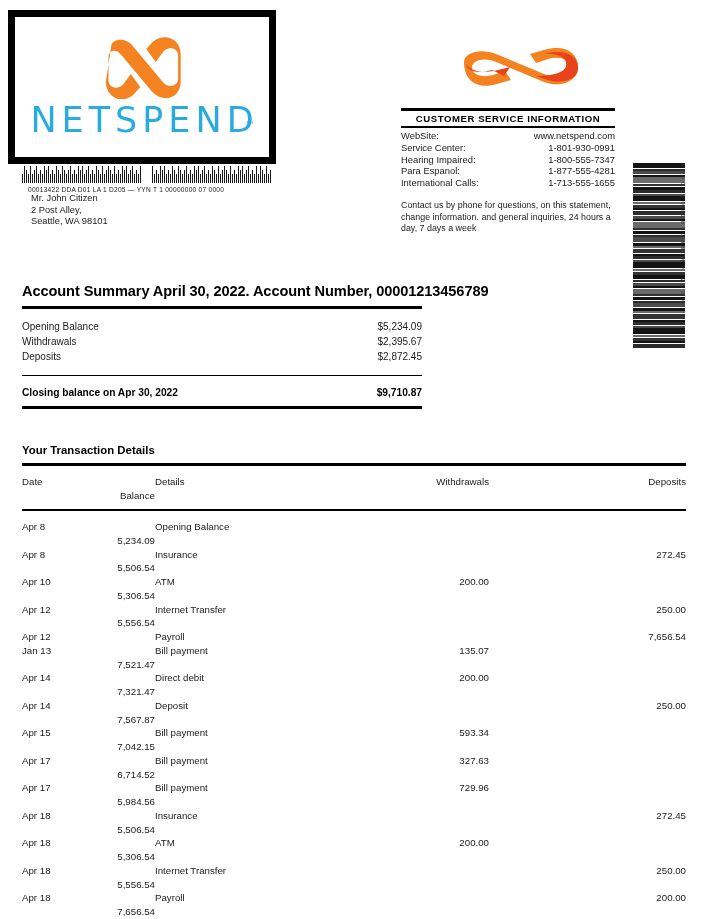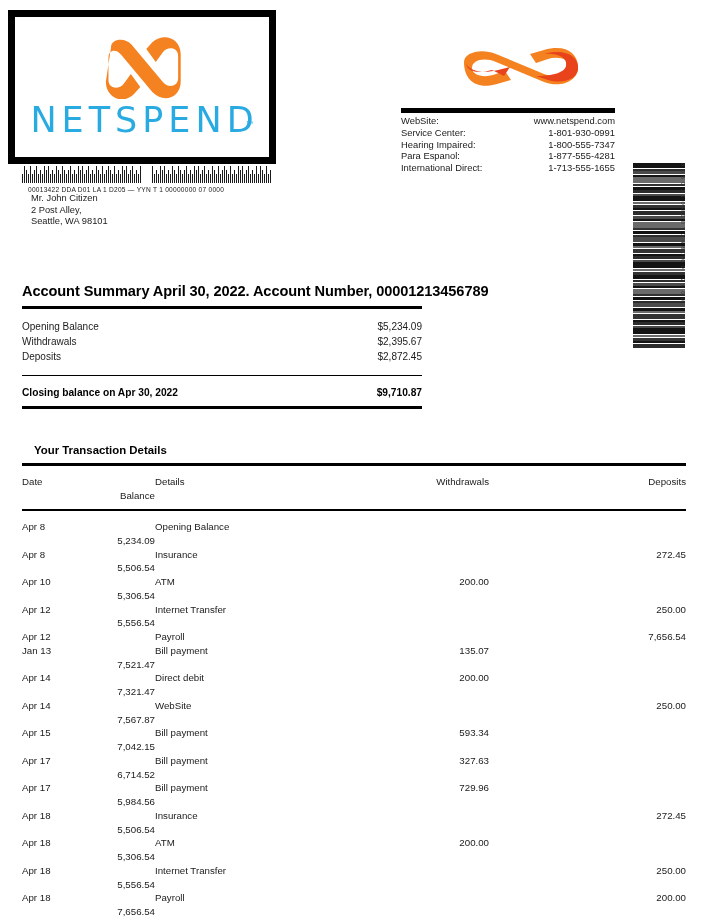--- a/index.html
+++ b/index.html
@@ -168,21 +168,21 @@
     justify-content: space-between;
     font-size: 10.2px;
     font-weight: bold;
     color: #000;
     margin-top: 11px;
   }
   #summary-rule-bot { height: 3px; background: #000; margin-top: 8px; }
 
   
   #txn { position: absolute; left: 22px; top: 444px; width: 664px; }
-  #txn-title { font-size: 11.4px; font-weight: bold; color: #000; margin-left: 12px; }
+  #txn-title { font-size: 11.4px; font-weight: bold; color: #000; }
   #txn-rule-top { height: 2.6px; background: #000; margin-top: 7px; }
   .txn-grid {
     display: grid;
     grid-template-columns: 133px 167px 167px 197px;
     font-size: 9.7px;
     color: #1a1a1a;
   }
   #txn-head { margin-top: 9px; }
   #txn-head .c { line-height: 14px; }
   .c-right { text-align: right; }
@@ -347,43 +347,45 @@
              C32 17, 20 20, 20 28 C20 35, 31 38, 41 35 L53 31 L59 40 L45 44
              C24 50, 12 40, 12 22 Z" fill="#F58220"></path>
     <path d="M92 14 C112 8, 128 16, 126 30 C124 40, 110 44, 96 40 L84 36
              C96 36, 112 34, 114 26 C116 17, 104 13, 92 14 Z" fill="#E8431A"></path>
     <path d="M40 30 C26 34, 16 32, 14 24 C20 33, 34 33, 46 30 L58 27 L52 36 Z" fill="#E8431A"></path>
   </svg>
 </div>
 
 <div id="csi">
   <div id="csi-rule-top"></div>
+  <div id="csi-title">CUSTOMER SERVICE INFORMATION</div>
   <div id="csi-rule-mid"></div>
 
   <div class="csi-row">
     <span class="l">WebSite:</span>
     <span class="v">www.netspend.com</span>
   </div>
   <div class="csi-row">
     <span class="l">Service Center:</span>
     <span class="v">1-801-930-0991</span>
   </div>
   <div class="csi-row">
     <span class="l">Hearing Impaired:</span>
     <span class="v">1-800-555-7347</span>
   </div>
   <div class="csi-row">
     <span class="l">Para Espanol:</span>
     <span class="v">1-877-555-4281</span>
   </div>
   <div class="csi-row">
-    <span class="l">International Direct:</span>
+    <span class="l">International Calls:</span>
     <span class="v">1-713-555-1655</span>
   </div>
 
+  <div id="csi-note">Contact us by phone for questions, on this statement, change information. and general inquiries, 24 hours a day, 7 days a week</div>
 </div>
 
 <div id="vbarcode">
     <i style="height: 5px; background: rgb(20, 20, 20);"></i>
     <i style="height: 2px; background: rgb(44, 44, 44);"></i>
     <i style="height: 3px; background: rgb(74, 74, 74);"></i>
     <i style="height: 2px; background: rgb(20, 20, 20);"></i>
     <i style="height: 6px; background: rgb(107, 107, 107);"></i>
     <i style="height: 2px; background: rgb(51, 51, 51);"></i>
     <i style="height: 3px; background: rgb(20, 20, 20);"></i>
@@ -517,21 +519,21 @@
       </div>
       <div class="txn-grid">
         <div class="c ">Apr 14</div>
         <div class="c ">Direct debit</div>
         <div class="c c-right">200.00</div>
         <div class="c c-right"></div>
         <div class="c c-right">7,321.47</div>
       </div>
       <div class="txn-grid">
         <div class="c ">Apr 14</div>
-        <div class="c ">WebSite</div>
+        <div class="c ">Deposit</div>
         <div class="c c-right"></div>
         <div class="c c-right">250.00</div>
         <div class="c c-right">7,567.87</div>
       </div>
       <div class="txn-grid">
         <div class="c ">Apr 15</div>
         <div class="c ">Bill payment</div>
         <div class="c c-right">593.34</div>
         <div class="c c-right"></div>
         <div class="c c-right">7,042.15</div>

